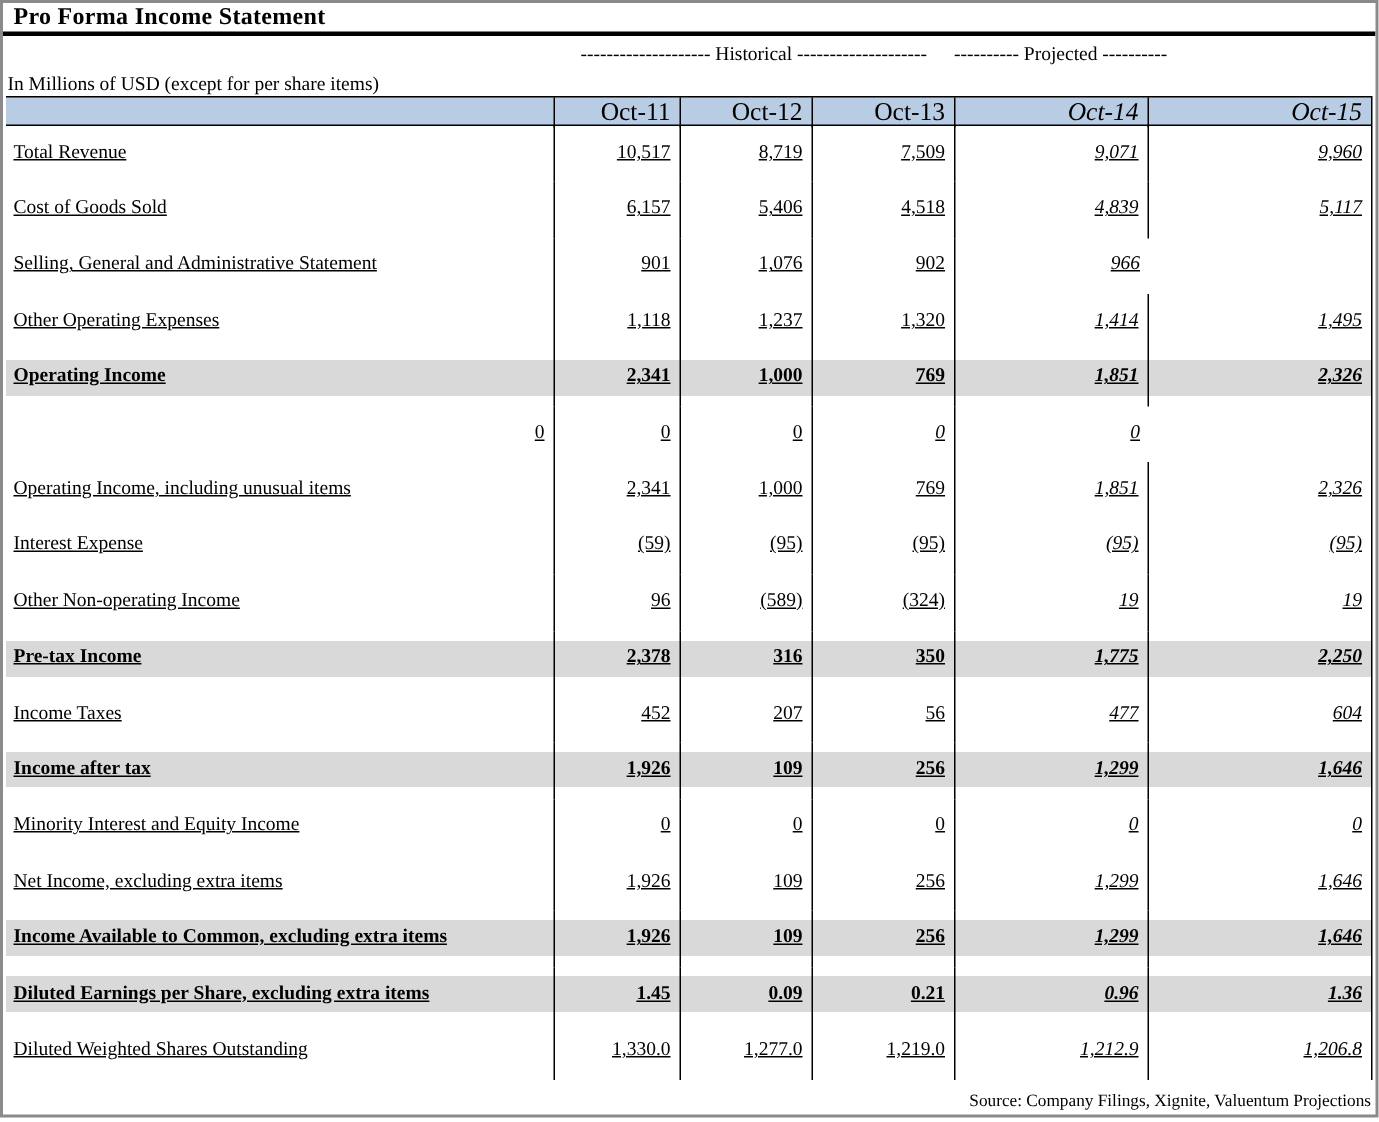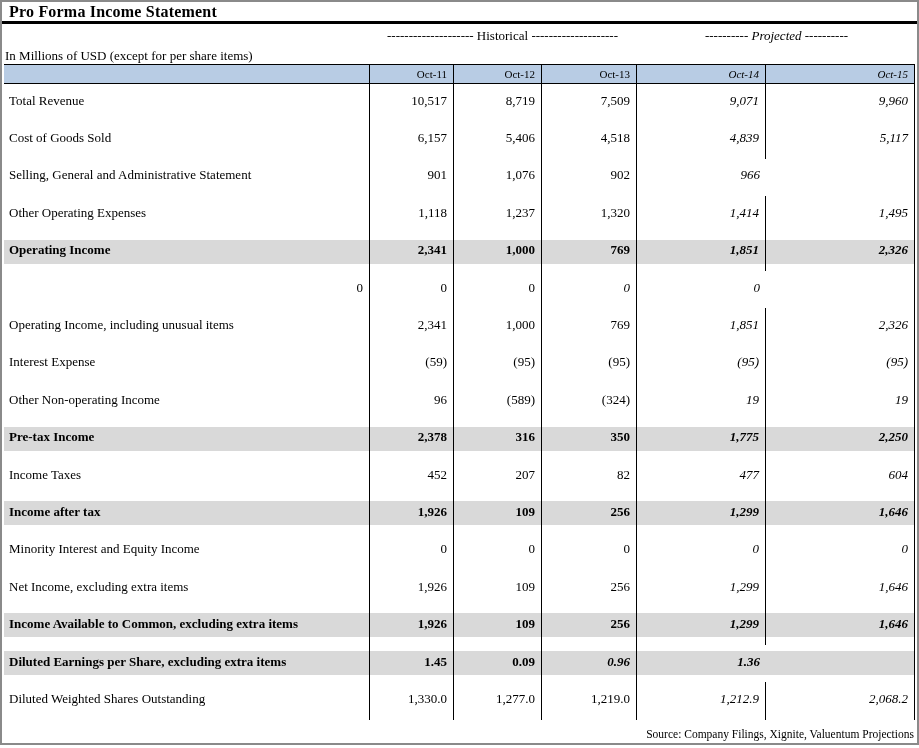--- a/index.html
+++ b/index.html
@@ -28,21 +28,21 @@
   }
   
   .band-row {
     display: grid;
     grid-template-columns: 367px 84px 88px 95px 129px auto;
     height: 24px;
     align-items: center;
     font-size: 13px;
   }
   .band-hist { grid-column: 2 / 5; text-align: center; }
-  .band-proj { grid-column: 5 / 7; text-align: center; font-style: italic; }
+  .band-proj { grid-column: 5 / 7; text-align: left; }
   
   .subtitle {
     height: 16px;
     display: flex; align-items: flex-end;
     padding-left: 3px;
     font-size: 13px;
   }
   
   .table-area {
     margin: 0 2px;
@@ -55,27 +55,27 @@
     grid-template-columns: 366px 84px 88px 95px 129px auto;
     height: 20px;
     background: var(--header-bg, #b8cce4);
     border-top: 1px solid #000;
     border-bottom: 1px solid #000;
     box-sizing: border-box;
   }
   .head-row .hcell {
     display: flex; align-items: center; justify-content: flex-end;
     padding-right: 6px;
-    font-size: 11px;
+    font-size: 17px;
     border-right: 1px solid #000;
     box-sizing: border-box;
   }
   .head-row .hcell:last-child { border-right: none; }
   .head-row .hcell.proj { font-style: italic; }
-  .tbody { width: 100%; }
+  .tbody { width: 100%; text-decoration: underline; }
   .row {
     display: grid;
     grid-template-columns: 366px 84px 88px 95px 129px auto;
     height: 37.4px;
   }
   .row.subtotal {
     font-weight: bold;
     background: linear-gradient(to bottom,
       transparent 6px,
       var(--subtotal-bg, #d9d9d9) 6px,
@@ -336,21 +336,21 @@
     <div class="cell label">
             <span class="txt">Income Taxes</span>
           </div>
     <div class="cell val">
             <span class="txt">452</span>
           </div>
     <div class="cell val">
             <span class="txt">207</span>
           </div>
     <div class="cell val">
-            <span class="txt">82</span>
+            <span class="txt">56</span>
           </div>
     <div class="cell val proj">
             <span class="txt">477</span>
           </div>
     <div class="cell val proj">
             <span class="txt">604</span>
           </div>
   </div>
 
   <div class="row subtotal">
@@ -440,20 +440,23 @@
   <div class="row subtotal">
     <div class="cell label">
             <span class="txt">Diluted Earnings per Share, excluding extra items</span>
           </div>
     <div class="cell val">
             <span class="txt">1.45</span>
           </div>
     <div class="cell val">
             <span class="txt">0.09</span>
           </div>
+    <div class="cell val">
+            <span class="txt">0.21</span>
+          </div>
     <div class="cell val proj">
             <span class="txt">0.96</span>
           </div>
     <div class="cell val proj">
             <span class="txt">1.36</span>
           </div>
   </div>
 
   <div class="row">
     <div class="cell label">
@@ -465,21 +468,21 @@
     <div class="cell val">
             <span class="txt">1,277.0</span>
           </div>
     <div class="cell val">
             <span class="txt">1,219.0</span>
           </div>
     <div class="cell val proj">
             <span class="txt">1,212.9</span>
           </div>
     <div class="cell val proj">
-            <span class="txt">2,068.2</span>
+            <span class="txt">1,206.8</span>
           </div>
   </div>
 </div>
   </div>
 
   <div class="footer">Source: Company Filings, Xignite, Valuentum Projections</div>
 
 </div>
 
 </body></html>

